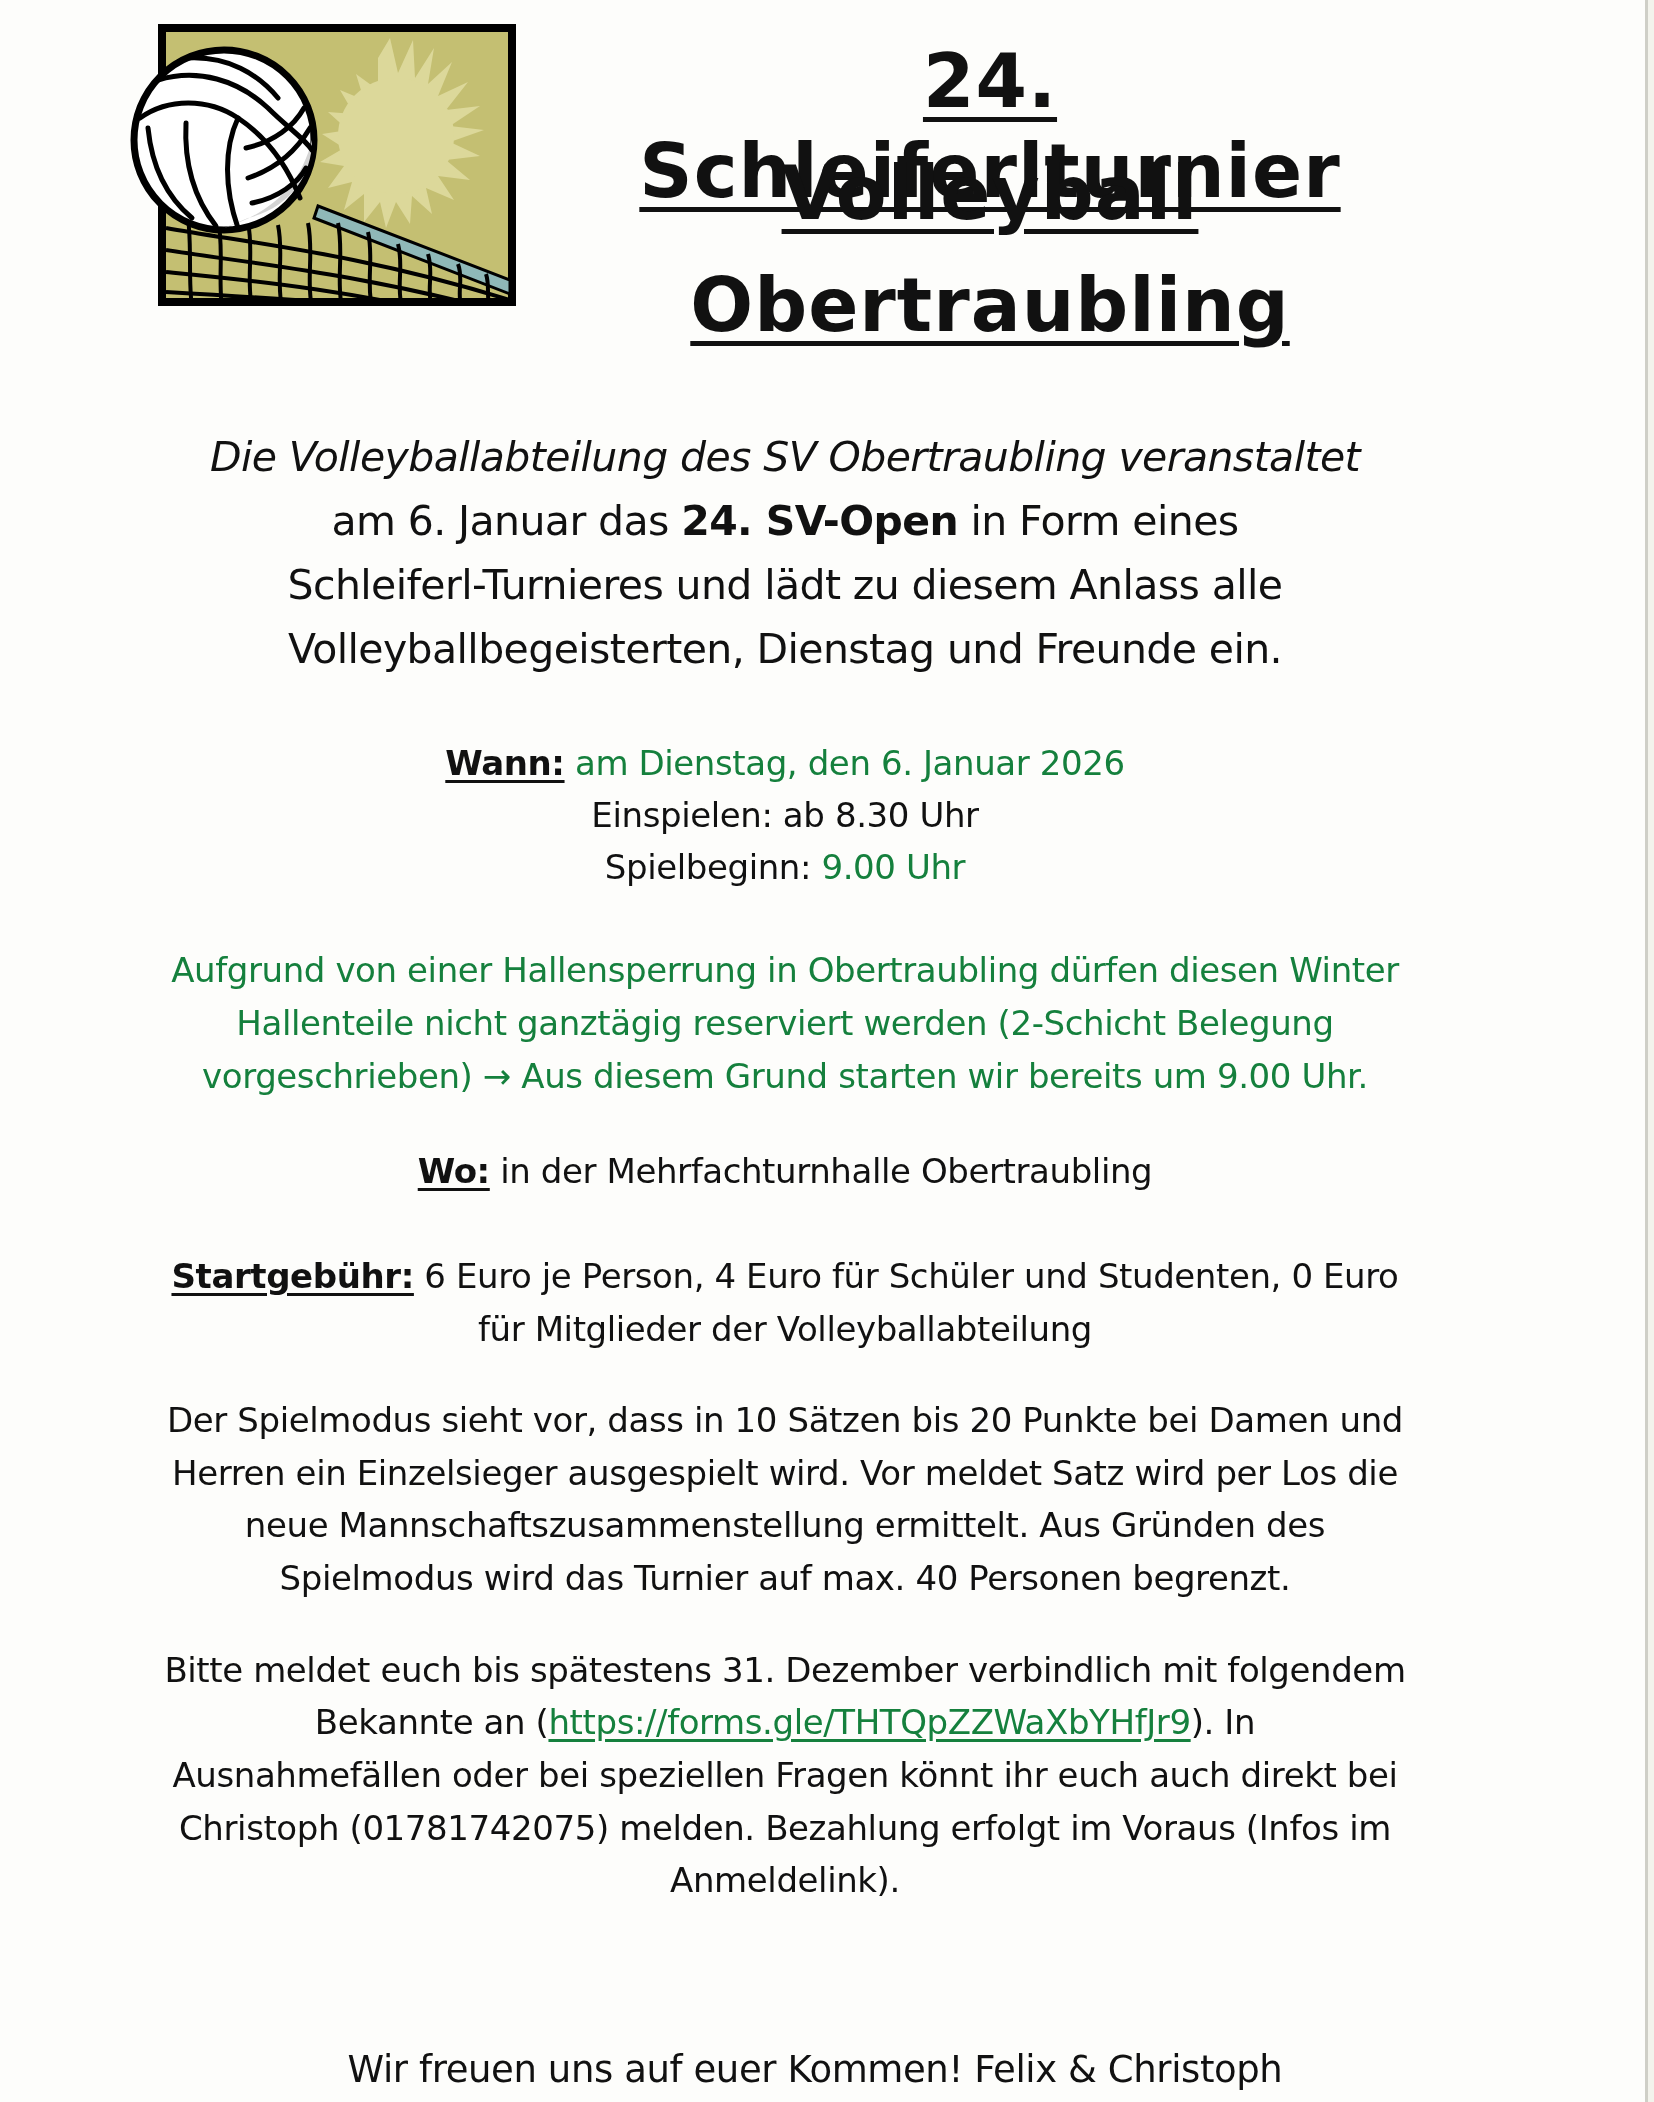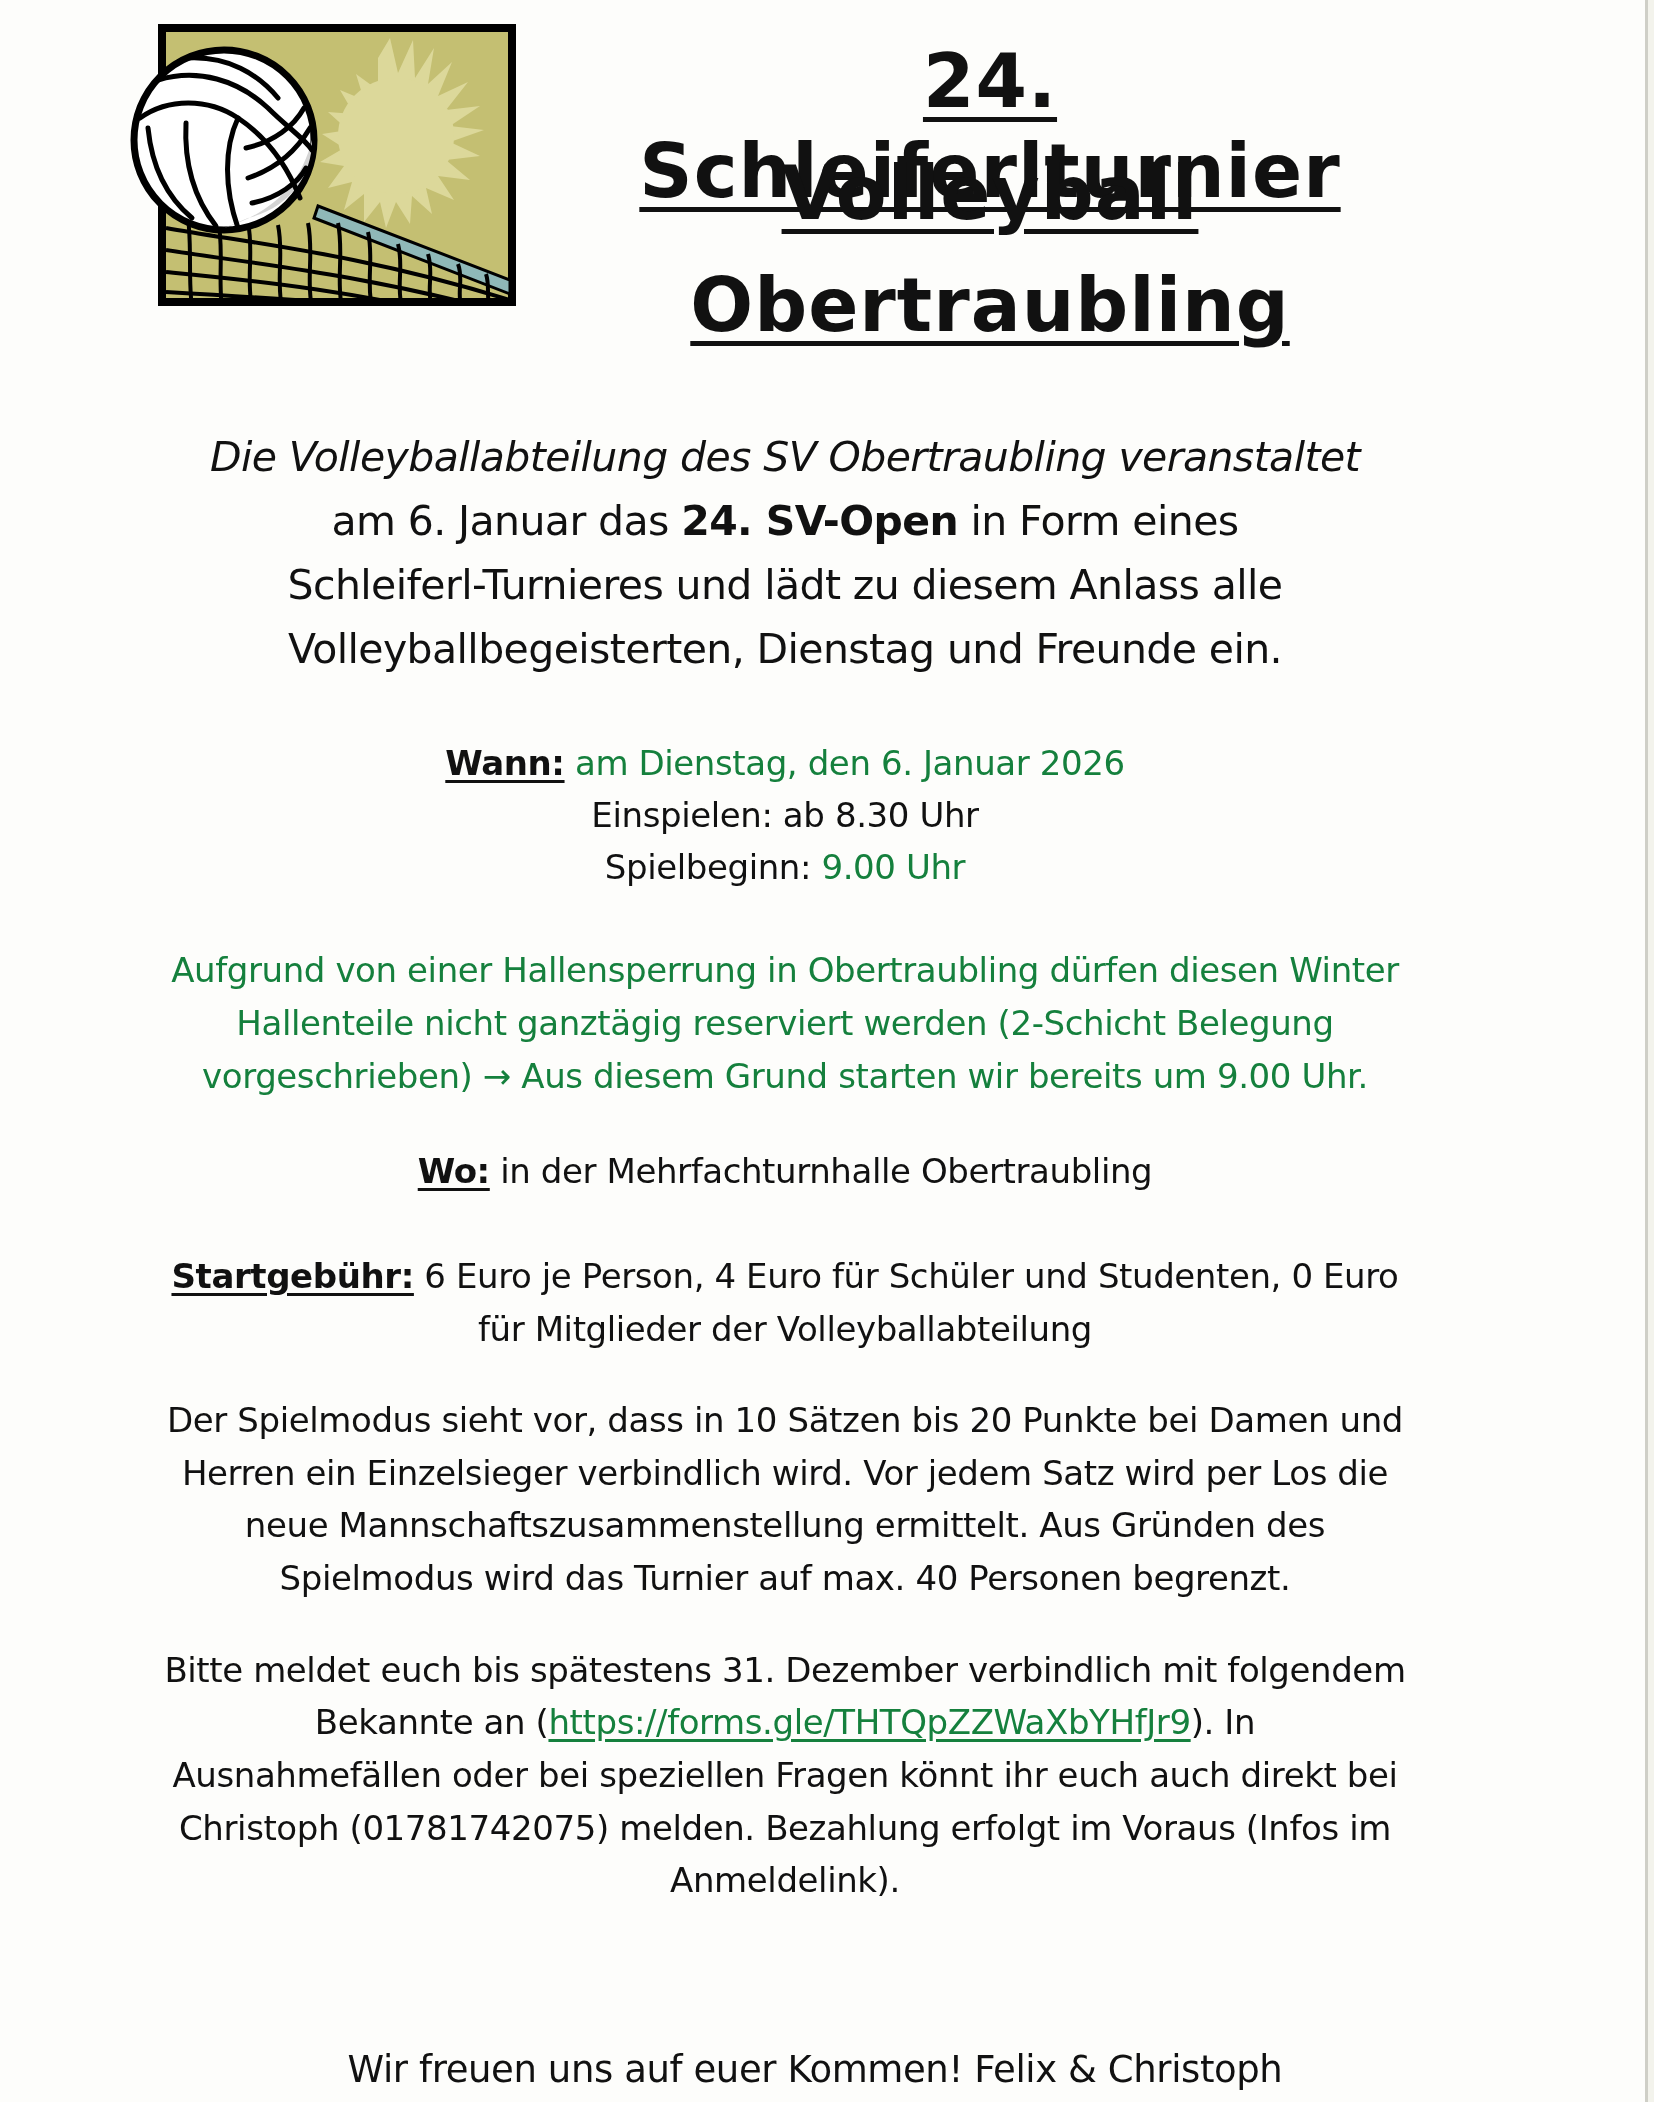--- a/index.html
+++ b/index.html
@@ -106,21 +106,21 @@
 <div class="body-line mid red" style="top:944px;">Aufgrund von einer Hallensperrung in Obertraubling dürfen diesen Winter</div>
 <div class="body-line mid red" style="top:997px;">Hallenteile nicht ganztägig reserviert werden (2-Schicht Belegung</div>
 <div class="body-line mid red" style="top:1050px;">vorgeschrieben) → Aus diesem Grund starten wir bereits um 9.00 Uhr.</div>
 
 <div class="body-line mid" style="top:1145px;"><span class="label">Wo:</span><span>  in der Mehrfachturnhalle Obertraubling</span></div>
 
 <div class="body-line mid" style="top:1250px;"><span class="label">Startgebühr:</span><span> 6 Euro je Person, 4 Euro für Schüler und Studenten, 0 Euro</span></div>
 <div class="body-line mid" style="top:1303px;">für Mitglieder der Volleyballabteilung</div>
 
 <div class="body-line mid" style="top:1394px;">Der Spielmodus sieht vor, dass in 10 Sätzen bis 20 Punkte bei Damen und</div>
-<div class="body-line mid" style="top:1447px;">Herren ein Einzelsieger verbindlich wird. Vor jedem Satz wird per Los die</div>
+<div class="body-line mid" style="top:1447px;">Herren ein Einzelsieger ausgespielt wird. Vor meldet Satz wird per Los die</div>
 <div class="body-line mid" style="top:1499px;">neue Mannschaftszusammenstellung ermittelt. Aus Gründen des</div>
 <div class="body-line mid" style="top:1552px;">Spielmodus wird das Turnier auf max. 40 Personen begrenzt.</div>
 
 <div class="body-line mid" style="top:1644px;">Bitte meldet euch bis spätestens 31. Dezember verbindlich mit folgendem</div>
 <div class="body-line mid" style="top:1696px;"><span>Bekannte an (</span><a class="link">https://forms.gle/THTQpZZWaXbYHfJr9</a><span>). In</span></div>
 <div class="body-line mid" style="top:1749px;">Ausnahmefällen oder bei speziellen Fragen könnt ihr euch auch direkt bei</div>
 <div class="body-line mid" style="top:1802px;">Christoph (01781742075) melden. Bezahlung erfolgt im Voraus (Infos im</div>
 <div class="body-line mid" style="top:1854px;">Anmeldelink).</div>
 
 <div class="body-line bottom" style="top:2044px; left:120px; width:1390px;">Wir freuen uns auf euer Kommen! Felix &amp; Christoph</div>

